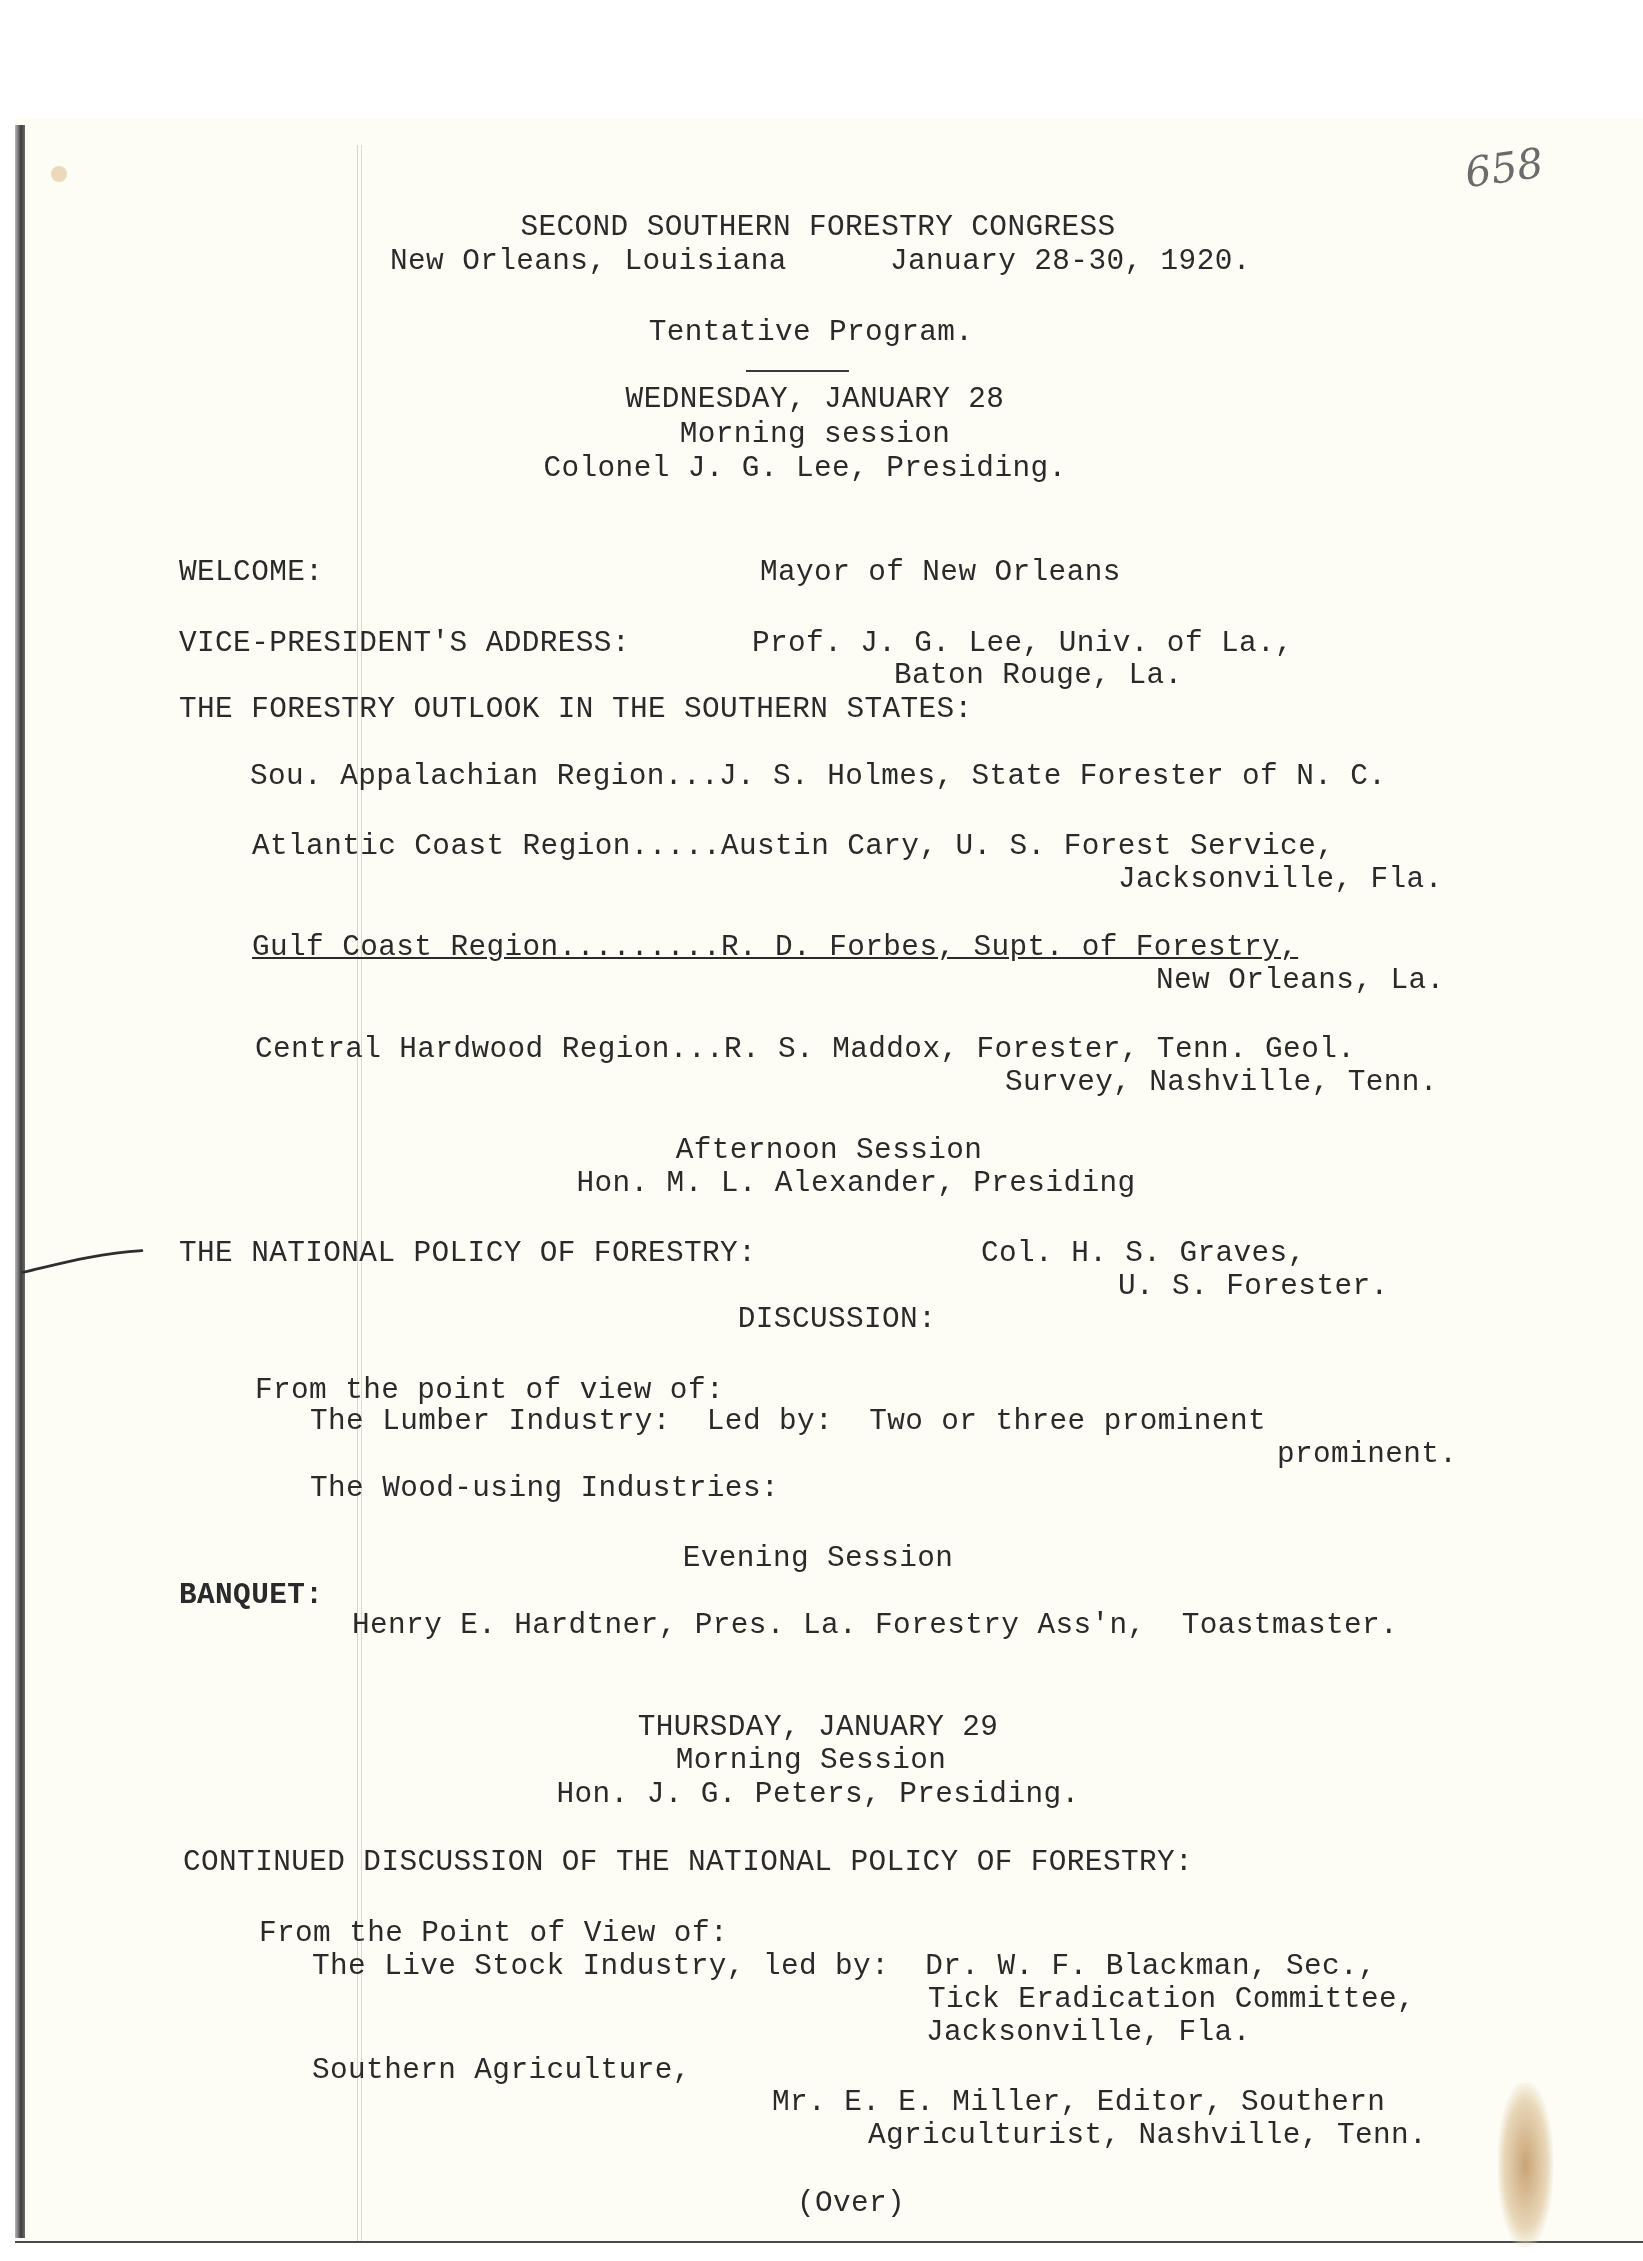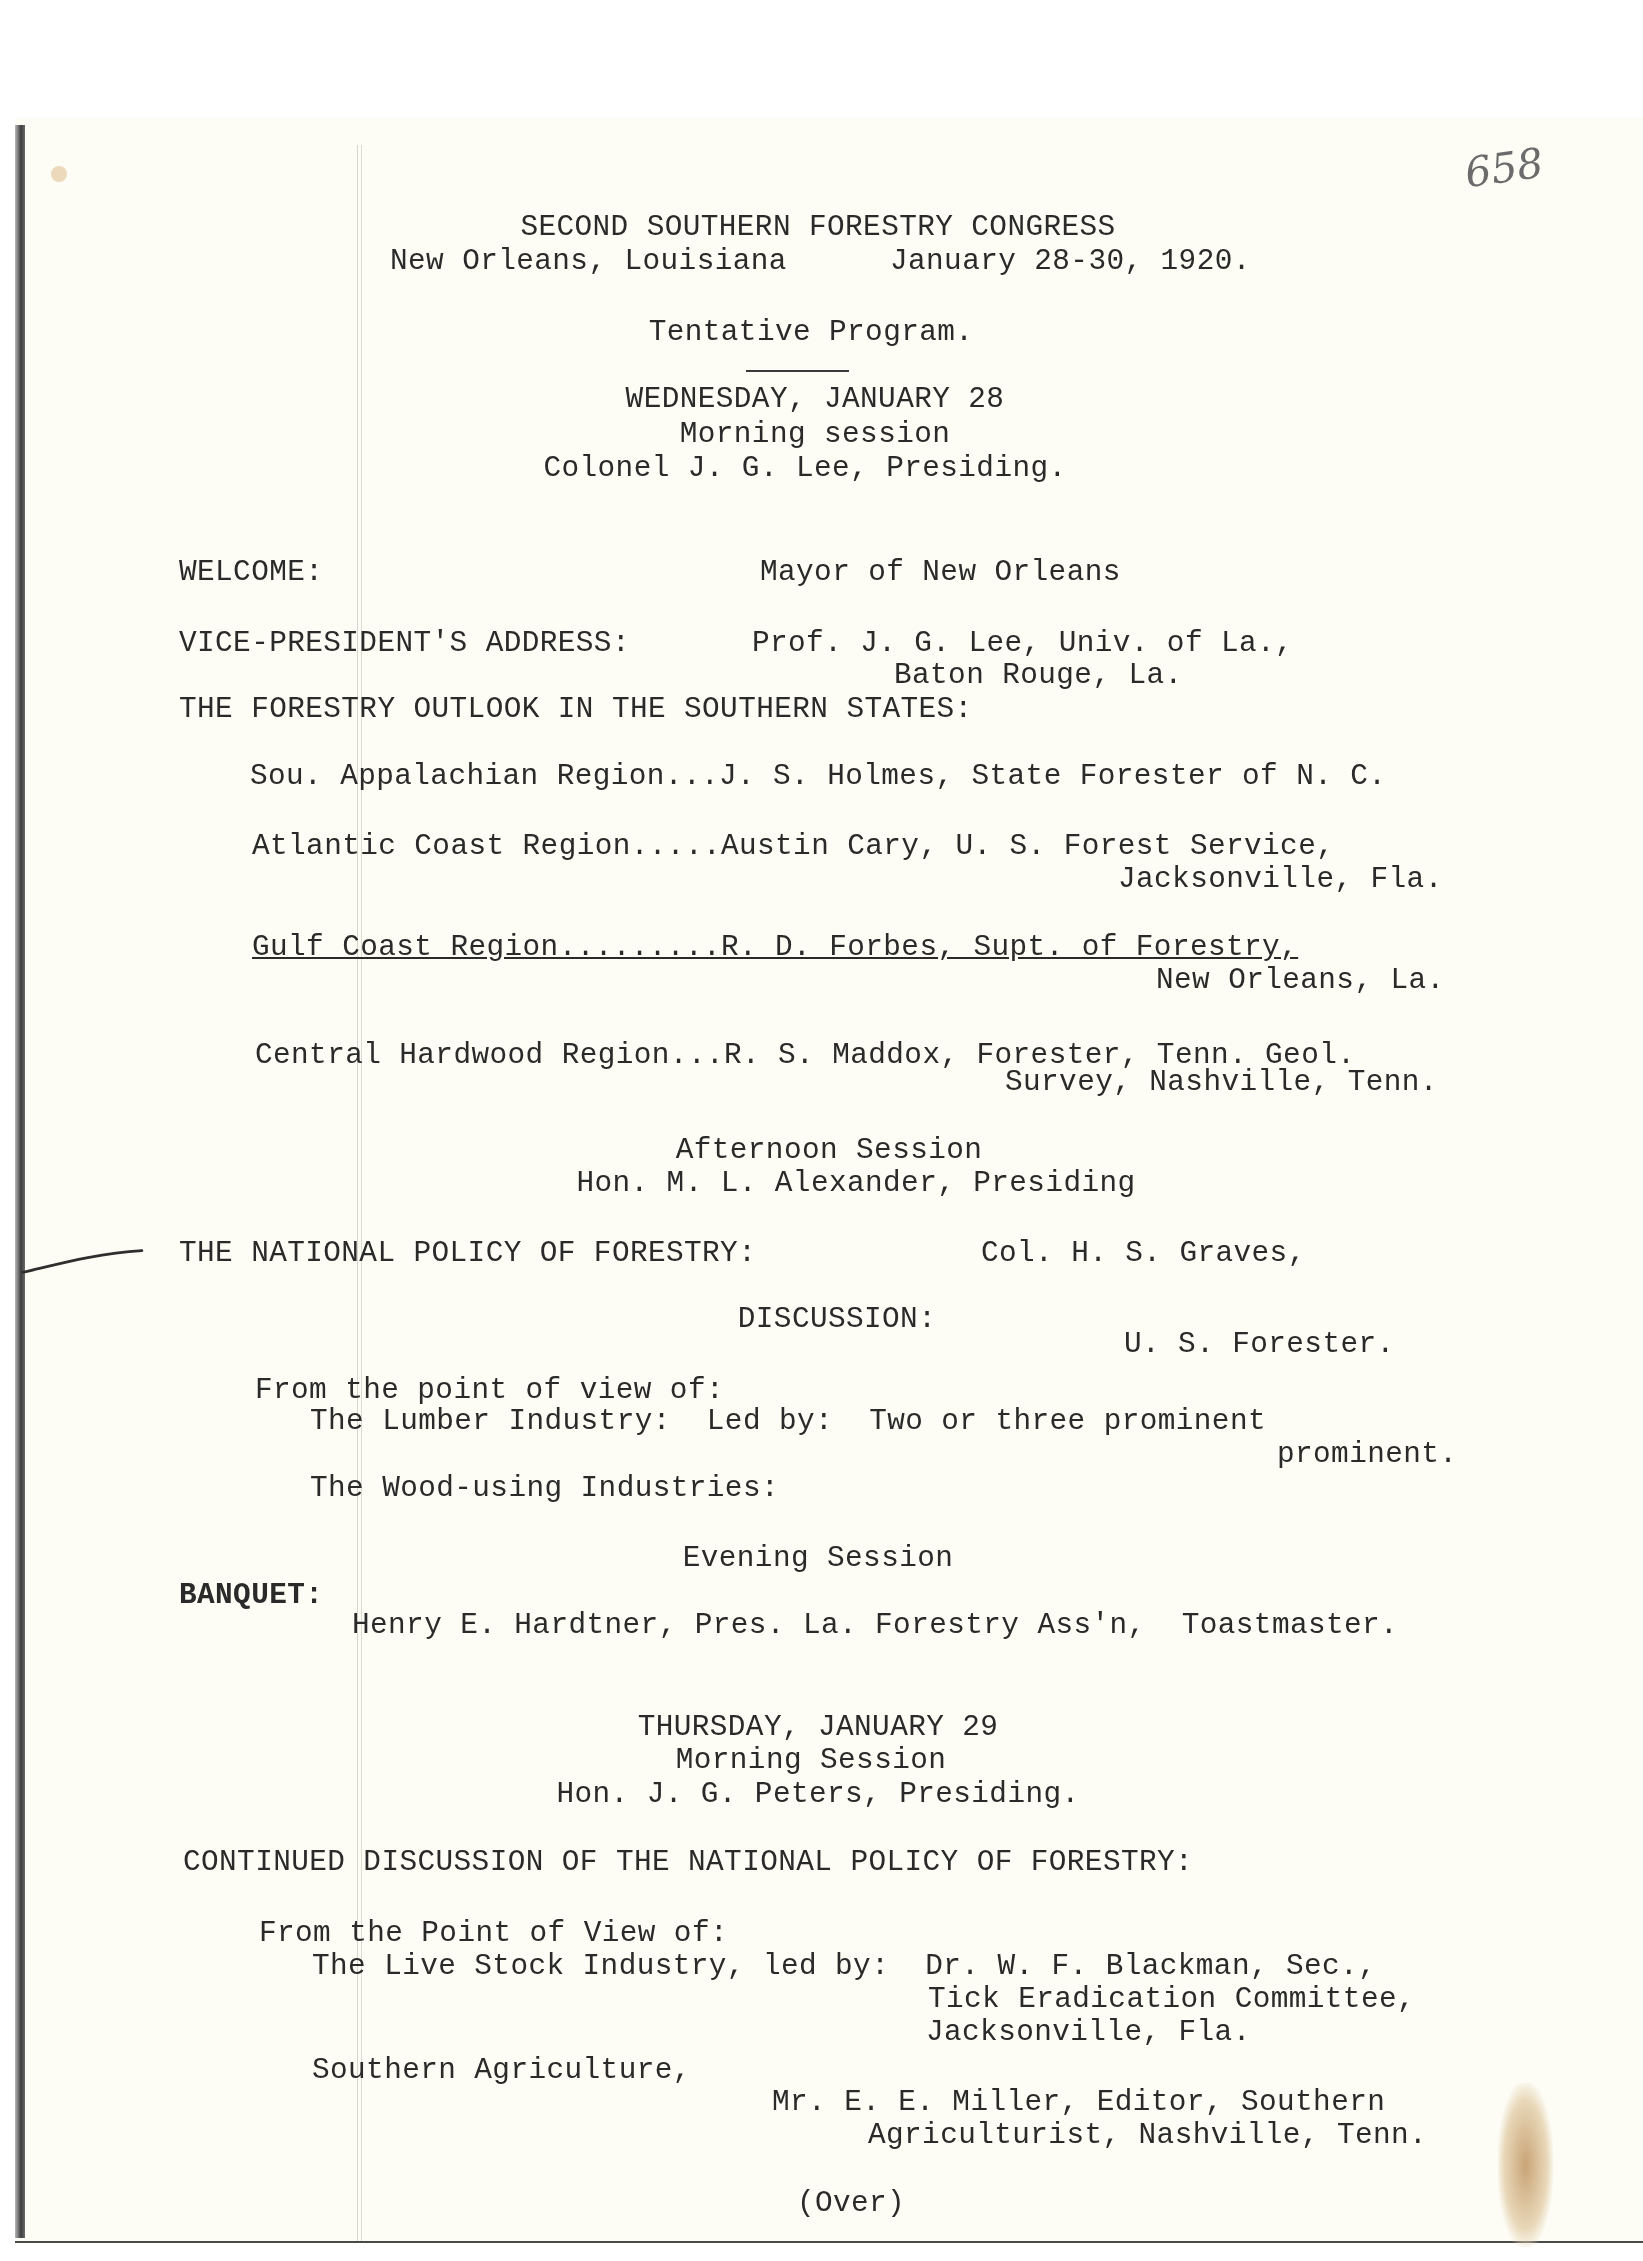--- a/index.html
+++ b/index.html
@@ -84,29 +84,29 @@
 <div class="t" style="left:179px; top:693px;">THE FORESTRY OUTLOOK IN THE SOUTHERN STATES:</div>
 
 <div class="t" style="left:250px; top:760px;">Sou. Appalachian Region...J. S. Holmes, State Forester of N. C.</div>
 
 <div class="t" style="left:252px; top:830px;">Atlantic Coast Region.....Austin Cary, U. S. Forest Service,</div>
 <div class="t" style="left:1118px; top:863px;">Jacksonville, Fla.</div>
 
 <div class="t" style="left:252px; top:931px;text-decoration:underline;">Gulf Coast Region.........R. D. Forbes, Supt. of Forestry,</div>
 <div class="t" style="left:1156px; top:964px;">New Orleans, La.</div>
 
-<div class="t" style="left:255px; top:1033px;margin-top:6px;">Central Hardwood Region...R. S. Maddox, Forester, Tenn. Geol.</div>
+<div class="t" style="left:255px; top:1033px;">Central Hardwood Region...R. S. Maddox, Forester, Tenn. Geol.</div>
 <div class="t" style="left:1005px; top:1066px;">Survey, Nashville, Tenn.</div>
 
 <div class="t center" style="left:829px; top:1134px;">Afternoon Session</div>
 <div class="t center" style="left:856px; top:1167px;">Hon. M. L. Alexander, Presiding</div>
 
 <div class="t" style="left:179px; top:1237px;">THE NATIONAL POLICY OF FORESTRY:</div>
 <div class="t" style="left:981px; top:1237px;">Col. H. S. Graves,</div>
-<div class="t" style="left:1118px; top:1328px;margin-left:6px;">U. S. Forester.</div>
+<div class="t" style="left:1118px; top:1270px;">U. S. Forester.</div>
 <div class="t center" style="left:837px; top:1303px;">DISCUSSION:</div>
 
 <div class="t" style="left:255px; top:1374px;">From the point of view of:</div>
 <div class="t" style="left:310px; top:1405px;">The Lumber Industry:  Led by:  Two or three prominent</div>
 <div class="t" style="left:1277px; top:1438px;">prominent.</div>
 <div class="t" style="left:310px; top:1472px;">The Wood-using Industries:</div>
 
 <div class="t center" style="left:818px; top:1542px;">Evening Session</div>
 <div class="t" style="left:179px; top:1579px; font-weight:bold;">BANQUET:</div>
 <div class="t" style="left:352px; top:1609px;">Henry E. Hardtner, Pres. La. Forestry Ass'n,  Toastmaster.</div>

